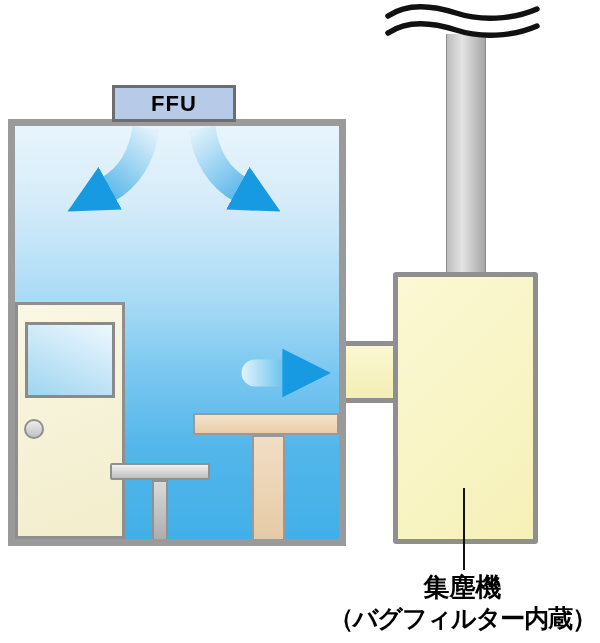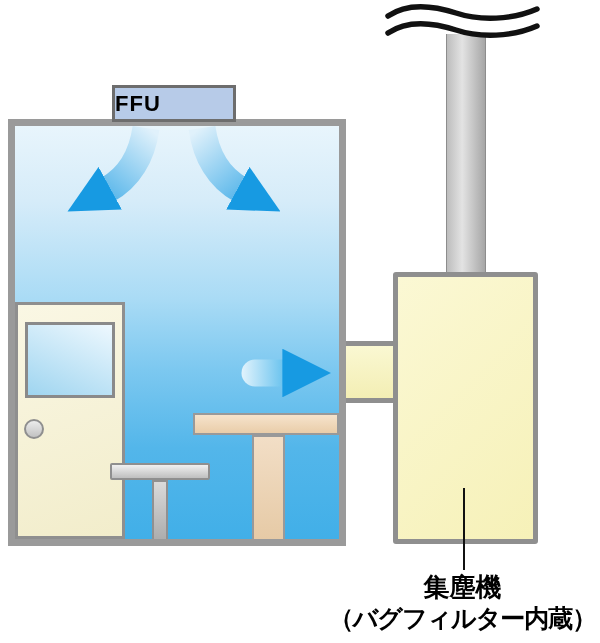--- a/index.html
+++ b/index.html
@@ -36,21 +36,21 @@
     left:8px;top:119px;width:338px;height:427px;z-index:2;
     border:7px solid #9a9a9a;
     background:linear-gradient(180deg,#e8f5fc 0%,#d6ecf9 18%,#a9dbf5 42%,#7cc8f0 59%,#53b6ea 78%,#41afe8 100%);
   }
   #airflow{left:0;top:0;z-index:1;}
 
   
   #ffu{
     left:112px;top:85px;width:124px;height:37px;z-index:3;
     background:#b7cbe8;border:3px solid #6d6d6d;
-    display:flex;align-items:center;justify-content:flex-start;
+    display:flex;align-items:center;justify-content:center;
     font-weight:bold;font-size:22px;color:#000;letter-spacing:1px;
   }
 
   
   #door{
     left:0px;top:176px;width:110px;height:237px;z-index:2;
     background:linear-gradient(160deg,#faf7e4,#f2edcb);
     border:3px solid #8f8f8f;
   }
   #door-window{

